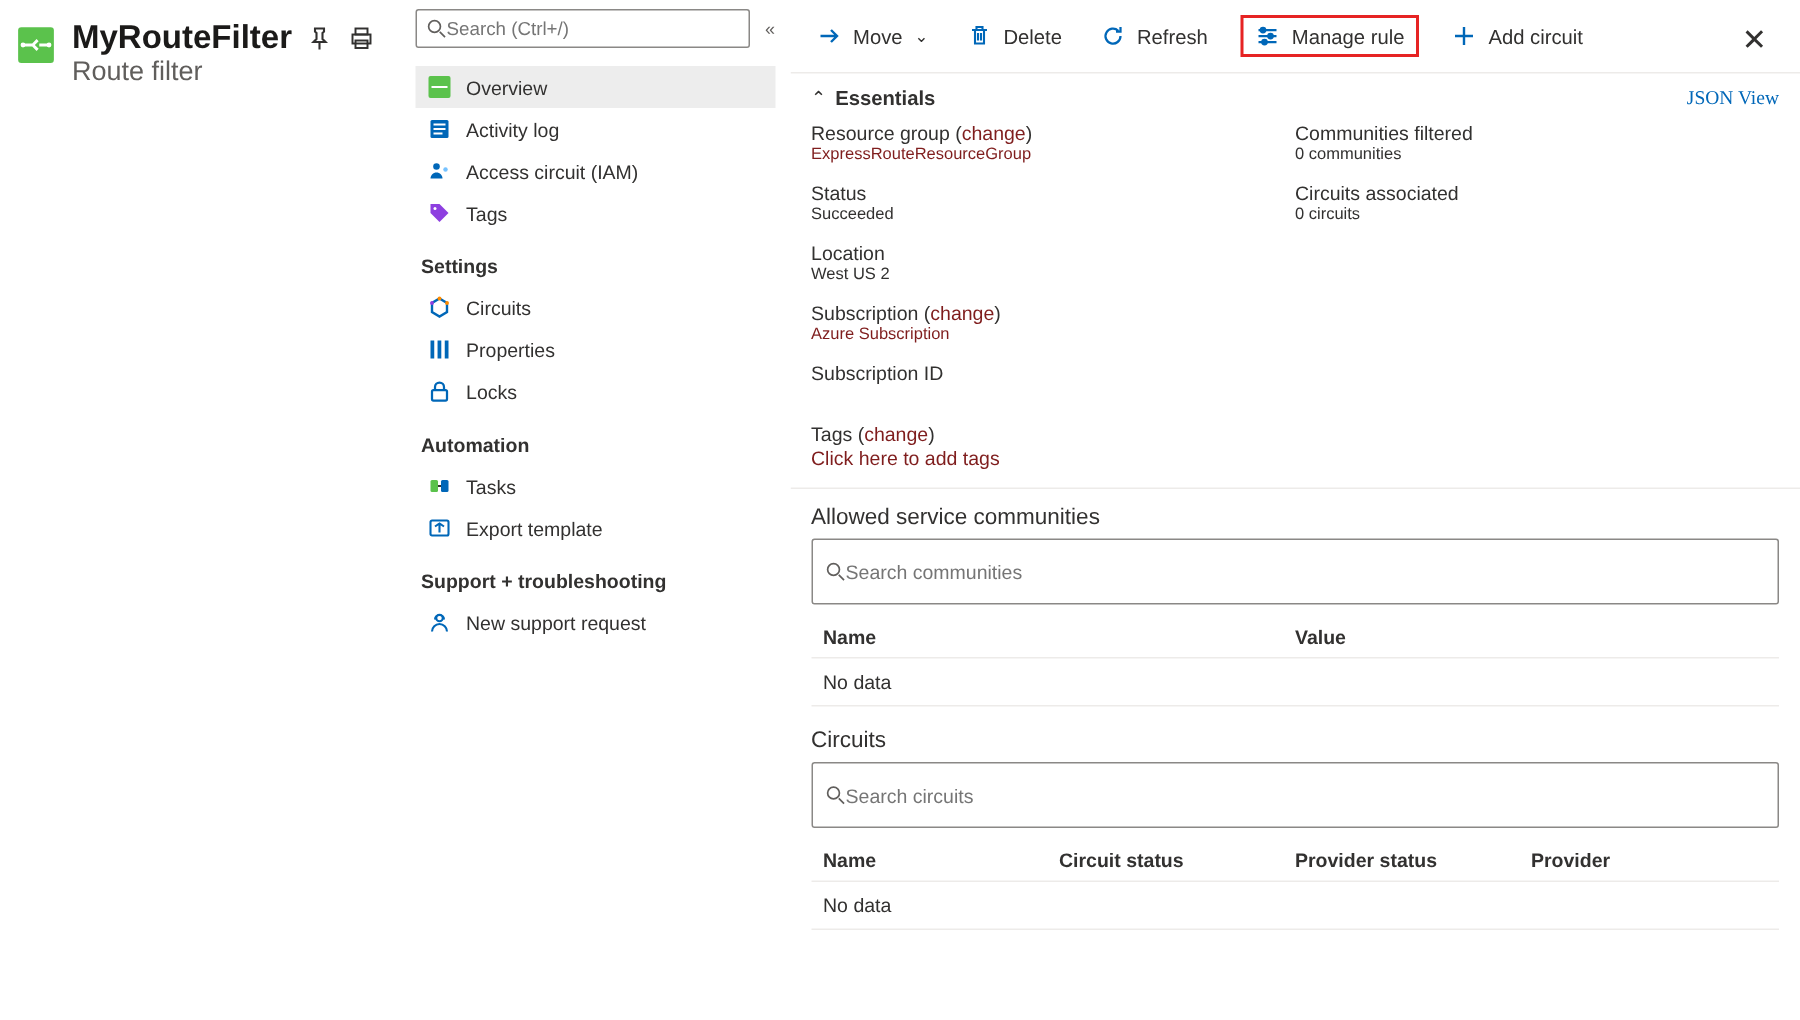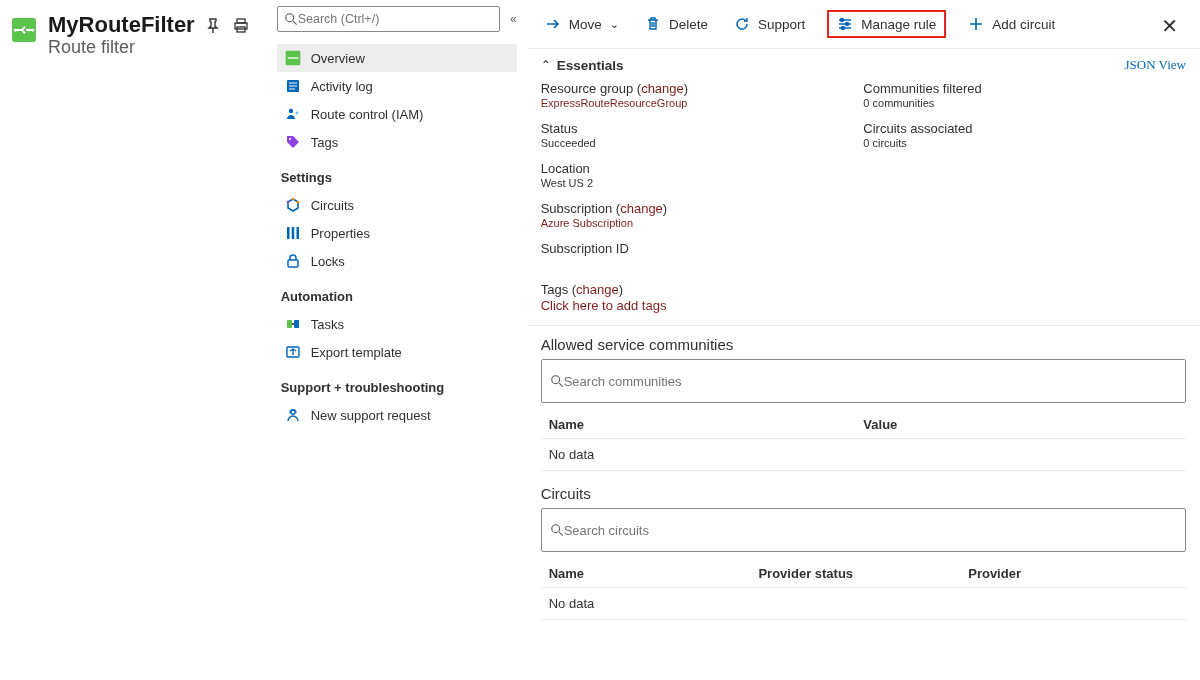--- a/index.html
+++ b/index.html
@@ -112,21 +112,21 @@
           <span>Activity log</span>
         </div>
         <div class="nav-item">
           <span class="ico">
               <svg width="16" height="16" viewBox="0 0 16 16" fill="#0067b8">
                 <circle cx="6" cy="5" r="2.2"></circle>
                 <path d="M2 13c0-2.2 1.8-4 4-4s4 1.8 4 4"></path>
                 <circle cx="12" cy="7" r="1.5" fill="#76c2ff"></circle>
               </svg>
             </span>
-          <span>Route control (IAM)</span>
+          <span>Access circuit (IAM)</span>
         </div>
         <div class="nav-item">
           <span class="ico">
               <svg width="16" height="16" viewBox="0 0 16 16">
                 <path d="M2 2h6l6 6-6 6-6-6z" fill="#8e3fe0"></path>
                 <circle cx="5" cy="5" r="1" fill="#fff"></circle>
               </svg>
             </span>
           <span>Tags</span>
         </div>
@@ -216,21 +216,21 @@
               </svg>
             </span>
           <span>Delete</span>
         </div>
         <div class="cmd">
           <span class="cico">
               <svg width="16" height="16" viewBox="0 0 16 16" fill="none" stroke="#0067b8" stroke-width="1.5">
                 <path d="M13 8a5 5 0 11-1.5-3.5M13 2v3h-3"></path>
               </svg>
             </span>
-          <span>Support</span>
+          <span>Refresh</span>
         </div>
         <div class="cmd boxed">
           <span class="cico">
               <svg width="16" height="16" viewBox="0 0 16 16" fill="none" stroke="#0067b8" stroke-width="1.5">
                 <path d="M2 4h12M2 8h12M2 12h12"></path>
                 <circle cx="5" cy="4" r="1.5" fill="#0067b8"></circle>
                 <circle cx="10" cy="8" r="1.5" fill="#0067b8"></circle>
                 <circle cx="6" cy="12" r="1.5" fill="#0067b8"></circle>
               </svg>
             </span>
@@ -317,20 +317,21 @@
         <div class="filter-box">
           <svg width="14" height="14" viewBox="0 0 16 16" fill="none" stroke="#605e5c" stroke-width="1.3">
               <circle cx="6.5" cy="6.5" r="4.5"></circle>
               <path d="M10.5 10.5l4 4"></path>
             </svg>
           <input type="text" placeholder="Search circuits" style="">
         </div>
         <div class="tbl">
           <div class="thead">
             <div class="c4">Name</div>
+            <div class="c4">Circuit status</div>
             <div class="c4">Provider status</div>
             <div class="c4">Provider</div>
           </div>
           <div class="trow">
             <div class="c4">No data</div>
             <div class="c4"></div>
               <div class="c4"></div>
               <div class="c4"></div>
           </div>
         </div>

